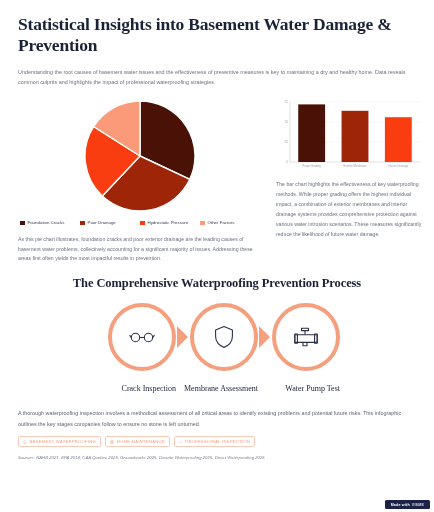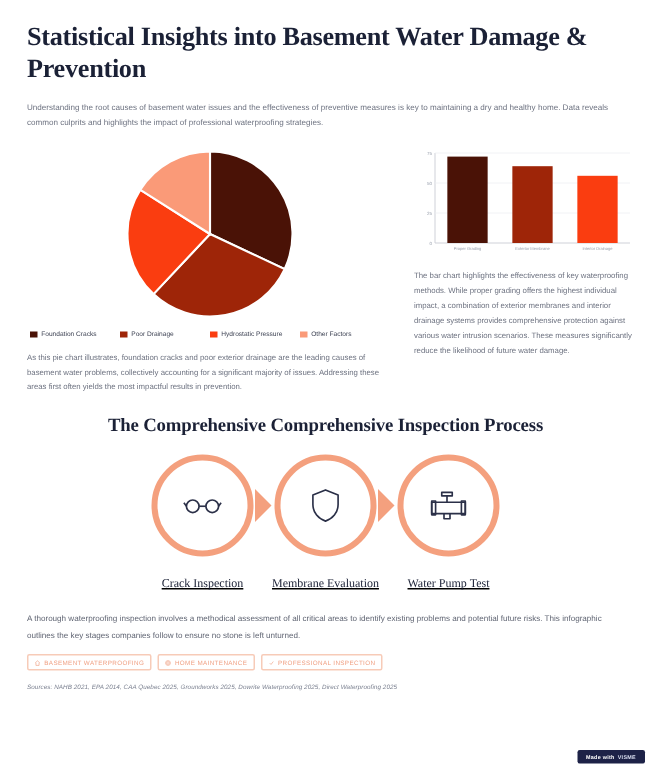--- a/index.html
+++ b/index.html
@@ -91,21 +91,21 @@
     letter-spacing: -0.1px;
   }
   .steps {
     margin-top: 12px;
     display: flex;
     justify-content: center;
     align-items: flex-start;
     gap: 0px;
     position: relative;
   }
-  .step { width: 82px; display: flex; flex-direction: column; align-items: center; position: relative; text-decoration: underline; }
+  .step { width: 82px; display: flex; flex-direction: column; align-items: flex-end; position: relative; }
   .step-circle {
     width: 68px; height: 68px; border-radius: 50%;
     border: 4px solid #f4a07e;
     background: #ffffff;
     display: flex; align-items: center; justify-content: center;
     position: relative; z-index: 2;
   }
   .step:not(:last-child) .step-circle::after {
     content: "";
     position: absolute;
@@ -234,21 +234,21 @@
               <rect x="108.9" y="19.199999999999996" width="26.866666666666667" height="44.800000000000004" fill="#fa3d10"></rect>
               <text x="122.33333333333334" y="68.6" text-anchor="middle" font-size="2.7" fill="#9aa0ad" font-family="&quot;Liberation Sans&quot;, sans-serif">Interior Drainage</text>
             </svg>
         </div>
       </div>
       <div class="bar-caption">The bar chart highlights the effectiveness of key waterproofing methods. While proper grading offers the highest individual impact, a combination of exterior membranes and interior drainage systems provides comprehensive protection against various water intrusion scenarios. These measures significantly reduce the likelihood of future water damage.</div>
     </div>
   </div>
 
   <div class="process">
-    <div class="process-title">The Comprehensive Comprehensive Inspection Process</div>
+    <div class="process-title">The Comprehensive Waterproofing Prevention Process</div>
 
     <div class="steps">
 
       <div class="step">
         <div class="step-circle">
           <span class="step-icon">
             <svg width="26" height="14" viewBox="0 0 26 14" fill="none" stroke="#2b3048" stroke-width="1.1">
               <circle cx="6.5" cy="7.5" r="4.2"></circle>
               <circle cx="19.5" cy="7.5" r="4.2"></circle>
               <path d="M10.7 7.5 h4.6"></path>
@@ -262,21 +262,21 @@
 
 
       <div class="step">
         <div class="step-circle">
           <span class="step-icon">
             <svg width="20" height="24" viewBox="0 0 20 24" fill="none" stroke="#2b3048" stroke-width="1.1" stroke-linejoin="round">
               <path d="M10 1.6 L18.4 5 V11.4 C18.4 16.8 14.6 21 10 22.4 C5.4 21 1.6 16.8 1.6 11.4 V5 Z"></path>
             </svg>
           </span>
         </div>
-        <div class="step-label">Membrane Evaluation</div>
+        <div class="step-label">Membrane Assessment</div>
       </div>
 
       <div class="step">
         <div class="step-circle">
           <span class="step-icon">
             <svg width="26" height="24" viewBox="0 0 26 24" fill="none" stroke="#2b3048" stroke-width="1.1" stroke-linejoin="round">
               <path d="M8.5 3.2 h7 v2.4 h-7 z"></path>
               <path d="M12 5.6 v4.2"></path>
               <path d="M1.8 9.8 h22.4 v7.6 H1.8 z"></path>
               <path d="M1.8 9 h2.6 v9.2 H1.8 z"></path>

